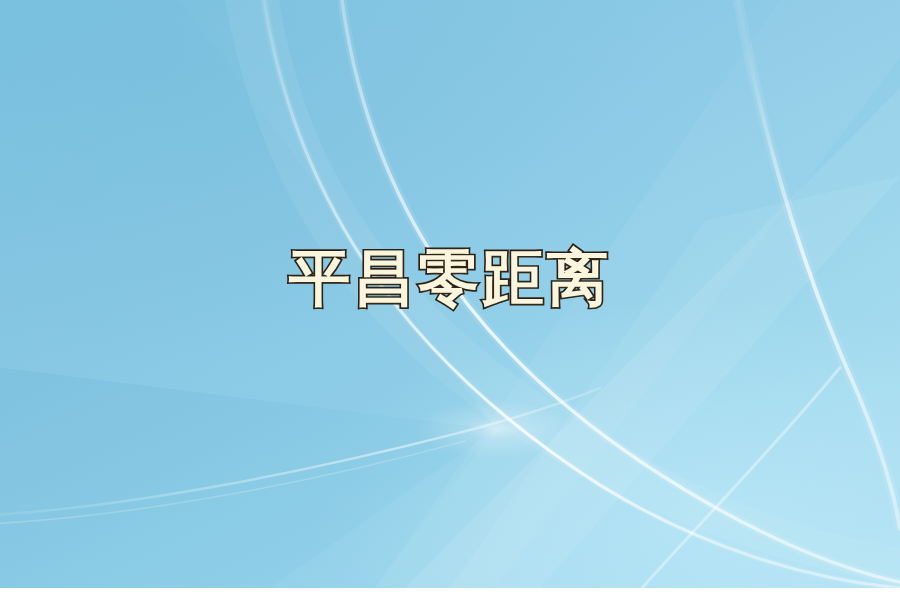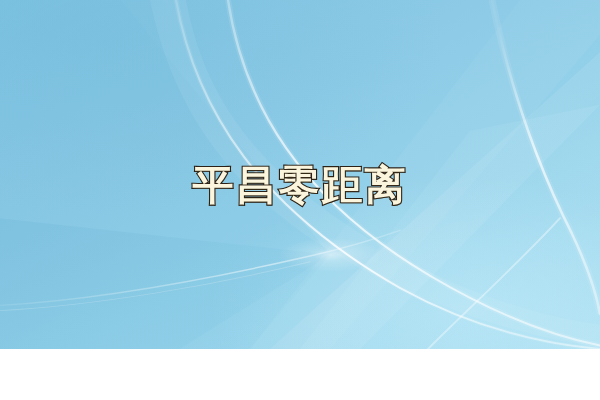--- a/index.html
+++ b/index.html
@@ -5,21 +5,21 @@
 <style>
   html, body {
     margin: 0;
     padding: 0;
     background: #ffffff;
   }
 
   #stage {
     position: relative;
     width: 600px;
-    height: 349px;
+    height: 392px;
     overflow: hidden;
     font-family: "DejaVu Sans", "Liberation Sans", sans-serif;
     background: #85c8e4;
   }
 
   
   .bg-layer {
     position: absolute;
     inset: 0;
     width: 100%;

